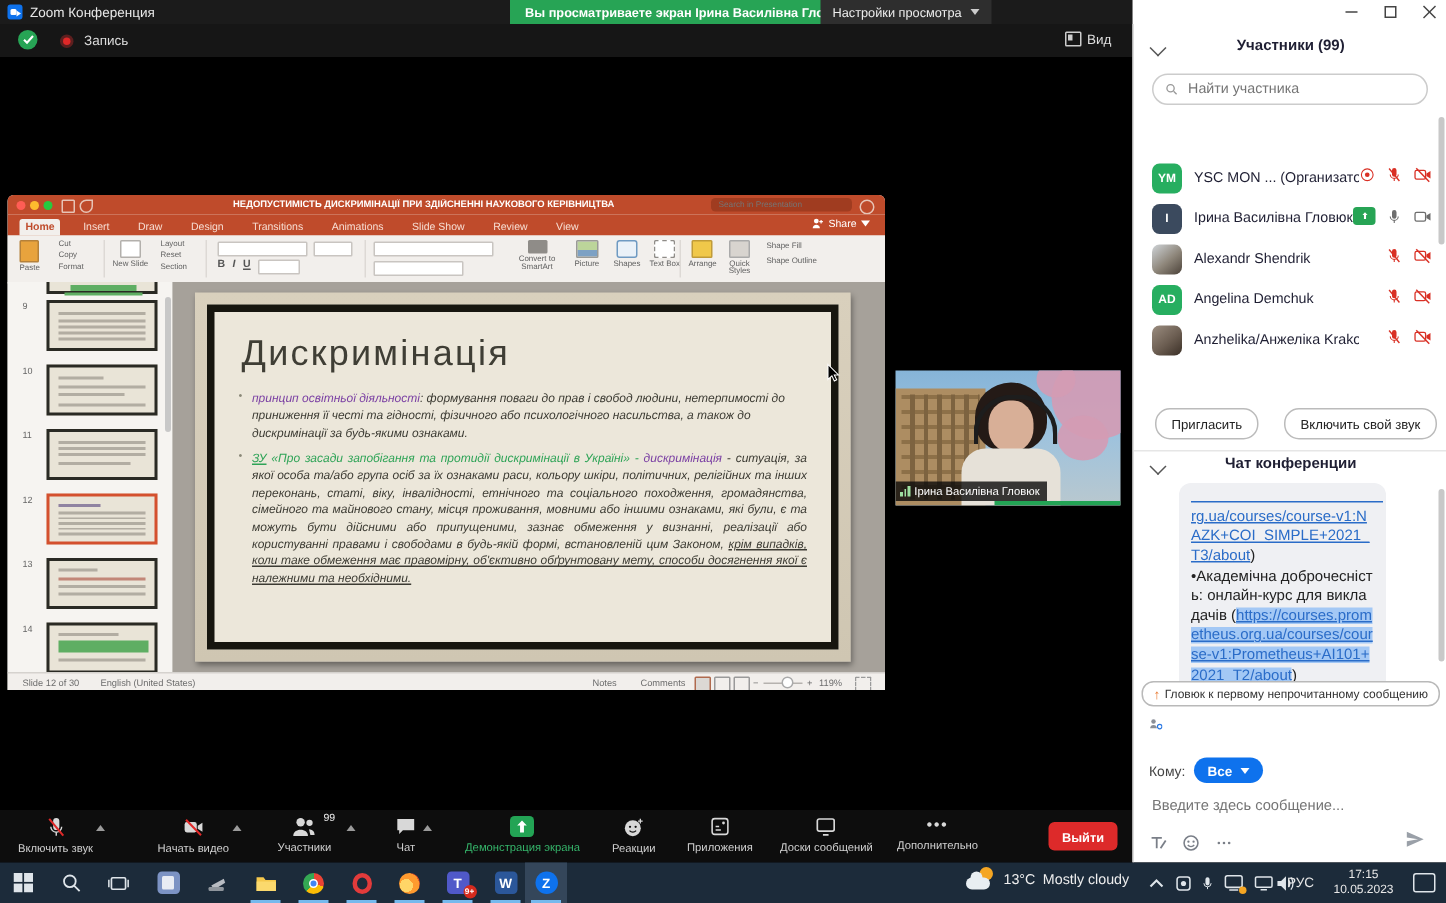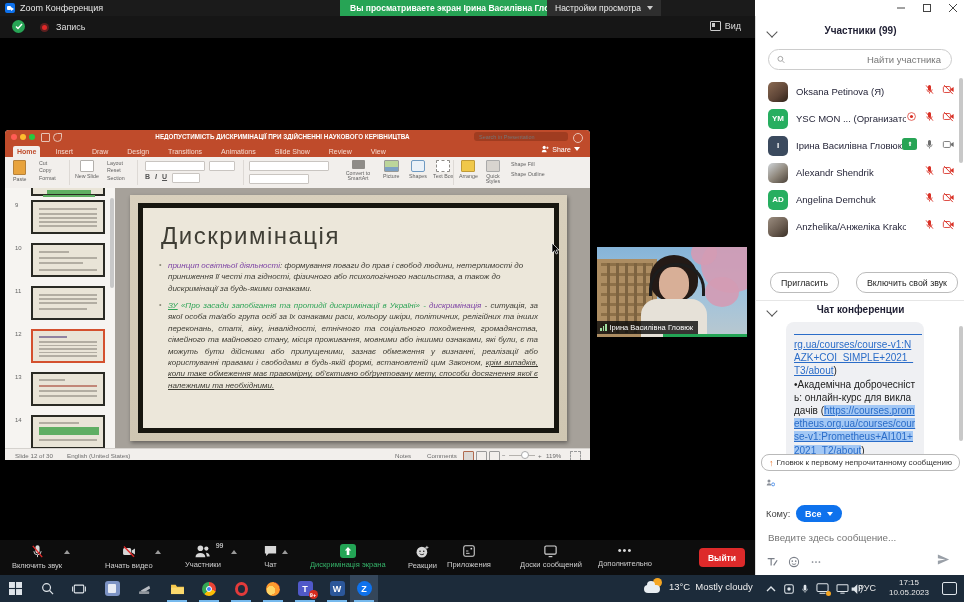--- a/index.html
+++ b/index.html
@@ -98,21 +98,21 @@
   .tbi.green .lbl{color:#35b46a;}
   .chev{width:0;height:0;border-left:3.5px solid transparent;border-right:3.5px solid transparent;border-bottom:4px solid #9a9a9a;}
   .badge99{font-size:7px;color:#eee;position:absolute;top:-2px;right:-12px;}
   .leave-btn{position:absolute;left:699px;top:8px;width:46px;height:19px;background:#dd2a2a;color:#fff;font-size:8.5px;font-weight:bold;border:none;border-radius:4px;}
   .share-ic{width:16px;height:14px;background:#23a455;border-radius:3px;position:relative;}
   
   .rpanel{left:755px;top:16px;width:209px;height:559px;background:#fff;border-left:1px solid #ddd;}
   .rp-chev{position:absolute;width:7px;height:7px;border-left:1.5px solid #555;border-bottom:1.5px solid #555;transform:rotate(-45deg);}
   .rp-header{position:absolute;width:100%;text-align:center;font-size:10px;font-weight:bold;color:#1f1f33;}
   .search-box{position:absolute;left:12px;top:33px;width:184px;height:21px;border:1px solid #ccc;border-radius:11px;display:flex;align-items:center;padding:0 8px;box-sizing:border-box;gap:5px;}
-  .search-box input{border:none;outline:none;font-size:9.5px;color:#333;width:100%;background:transparent;text-align:right;}
+  .search-box input{border:none;outline:none;font-size:9.5px;color:#333;width:100%;background:transparent;}
   .prow{position:absolute;left:0;width:100%;height:27px;}
   .avatar{position:absolute;left:12px;top:3.5px;width:20px;height:20px;border-radius:5px;color:#fff;font-size:8px;font-weight:bold;display:flex;align-items:center;justify-content:center;}
   .av-photo1{background:linear-gradient(140deg,#8a6a52,#5d4436 60%,#2e2218);}
   .av-photo2{background:linear-gradient(140deg,#cfd4d8,#8d8579 55%,#4a4138);}
   .av-photo3{background:linear-gradient(140deg,#9b8d80,#6b5d51 55%,#3a2f26);}
   .av-photo4{background:linear-gradient(140deg,#c9b6a0,#94785e 55%,#5c452f);}
   .av-green{background:#27ae60;}
   .av-navy{background:#3b4a5e;}
   .pname{position:absolute;left:40px;top:7.5px;font-size:9.5px;color:#1f1f33;white-space:nowrap;overflow:hidden;max-width:110px;}
   .picons{position:absolute;right:10px;top:6px;display:flex;gap:7px;align-items:center;}
@@ -449,33 +449,33 @@
         </svg>
       <span class="lbl">Чат</span>
       <span class="chev" style="position:absolute;right:-10px;top:6px;"></span>
     </div>
     <div class="tbi green" style="left:310px;">
       <span class="share-ic">
           <svg width="16" height="14" viewBox="0 0 16 14" style="position:absolute;left:0;top:0;">
             <path d="M8 3l3.2 3.4H9.3V11H6.7V6.4H4.8z" fill="#fff"></path>
           </svg>
         </span>
-      <span class="lbl">Дискримінація экрана</span>
+      <span class="lbl">Демонстрация экрана</span>
     </div>
     <div class="tbi" style="left:408px;">
       <svg width="15" height="15" viewBox="0 0 24 24">
           <circle cx="11" cy="13" r="8.5" fill="#d8d8d8"></circle>
           <circle cx="8" cy="11.5" r="1.2" fill="#0d0d0d"></circle>
           <circle cx="14" cy="11.5" r="1.2" fill="#0d0d0d"></circle>
           <path d="M7.5 15.5a4.6 4.6 0 0 0 7 0" stroke="#0d0d0d" stroke-width="1.3" fill="none"></path>
           <path d="M19 3v5M16.5 5.5h5" stroke="#d8d8d8" stroke-width="1.4"></path>
         </svg>
       <span class="lbl">Реакции</span>
     </div>
-    <div class="tbi" style="left:447px;">
+    <div class="tbi" style="left:458px;">
       <svg width="14" height="14" viewBox="0 0 24 24">
           <rect x="3" y="3" width="18" height="18" rx="3" fill="none" stroke="#d8d8d8" stroke-width="1.8"></rect>
           <circle cx="16" cy="8" r="1.6" fill="#d8d8d8"></circle>
           <path d="M7 16h6M7 12h4" stroke="#d8d8d8" stroke-width="1.6"></path>
         </svg>
       <span class="lbl">Приложения</span>
     </div>
     <div class="tbi" style="left:520px;">
       <svg width="15" height="14" viewBox="0 0 24 22">
           <rect x="3" y="3" width="18" height="13" rx="2" fill="none" stroke="#d8d8d8" stroke-width="1.8"></rect>
@@ -495,37 +495,20 @@
     <div class="rp-header" style="top:9px;">Участники (99)</div>
 
     <div class="search-box">
       <svg width="9" height="9" viewBox="0 0 12 12">
           <circle cx="5" cy="5" r="3.6" fill="none" stroke="#999" stroke-width="1.3"></circle>
           <line x1="8" y1="8" x2="11" y2="11" stroke="#999" stroke-width="1.3"></line>
         </svg>
       <input placeholder="Найти участника" style="">
     </div>
 
-    <div class="prow" style="top:62px;">
-      <span class="avatar av-photo1"></span>
-      <span class="pname">Oksana Petinova (Я)</span>
-      <span class="picons">
-        <svg width="11" height="11" viewBox="0 0 24 24">
-            <path d="M12 15a3.3 3.3 0 0 0 3.3-3.3V5.3a3.3 3.3 0 1 0-6.6 0v6.4A3.3 3.3 0 0 0 12 15z" fill="#d93025"></path>
-            <path d="M6.2 11.5a5.8 5.8 0 0 0 11.6 0" stroke="#d93025" stroke-width="1.6" fill="none"></path>
-            <line x1="12" y1="17.5" x2="12" y2="21" stroke="#d93025" stroke-width="1.6"></line>
-            <line x1="4.5" y1="3" x2="19.5" y2="21" stroke="#d93025" stroke-width="2"></line>
-          </svg>
-        <svg width="13" height="11" viewBox="0 0 24 20">
-            <rect x="2.5" y="4.5" width="13" height="11" rx="2" fill="none" stroke="#d93025" stroke-width="1.6"></rect>
-            <path d="M16.5 8.5l5-3.2v9.4l-5-3.2" fill="#d93025"></path>
-            <line x1="4" y1="2" x2="20" y2="18.5" stroke="#d93025" stroke-width="1.8"></line>
-          </svg>
-      </span>
-    </div>
     <div class="prow" style="top:89px;">
       <span class="avatar av-green">YM</span>
       <span class="pname">YSC MON ...  (Организатор)</span>
       <span class="picons">
         <svg width="11" height="11" viewBox="0 0 24 24">
             <circle cx="12" cy="12" r="8.5" fill="none" stroke="#d93025" stroke-width="1.6"></circle>
             <circle cx="12" cy="12" r="3.4" fill="#d93025"></circle>
           </svg>
         <svg width="11" height="11" viewBox="0 0 24 24">
             <path d="M12 15a3.3 3.3 0 0 0 3.3-3.3V5.3a3.3 3.3 0 1 0-6.6 0v6.4A3.3 3.3 0 0 0 12 15z" fill="#d93025"></path>

